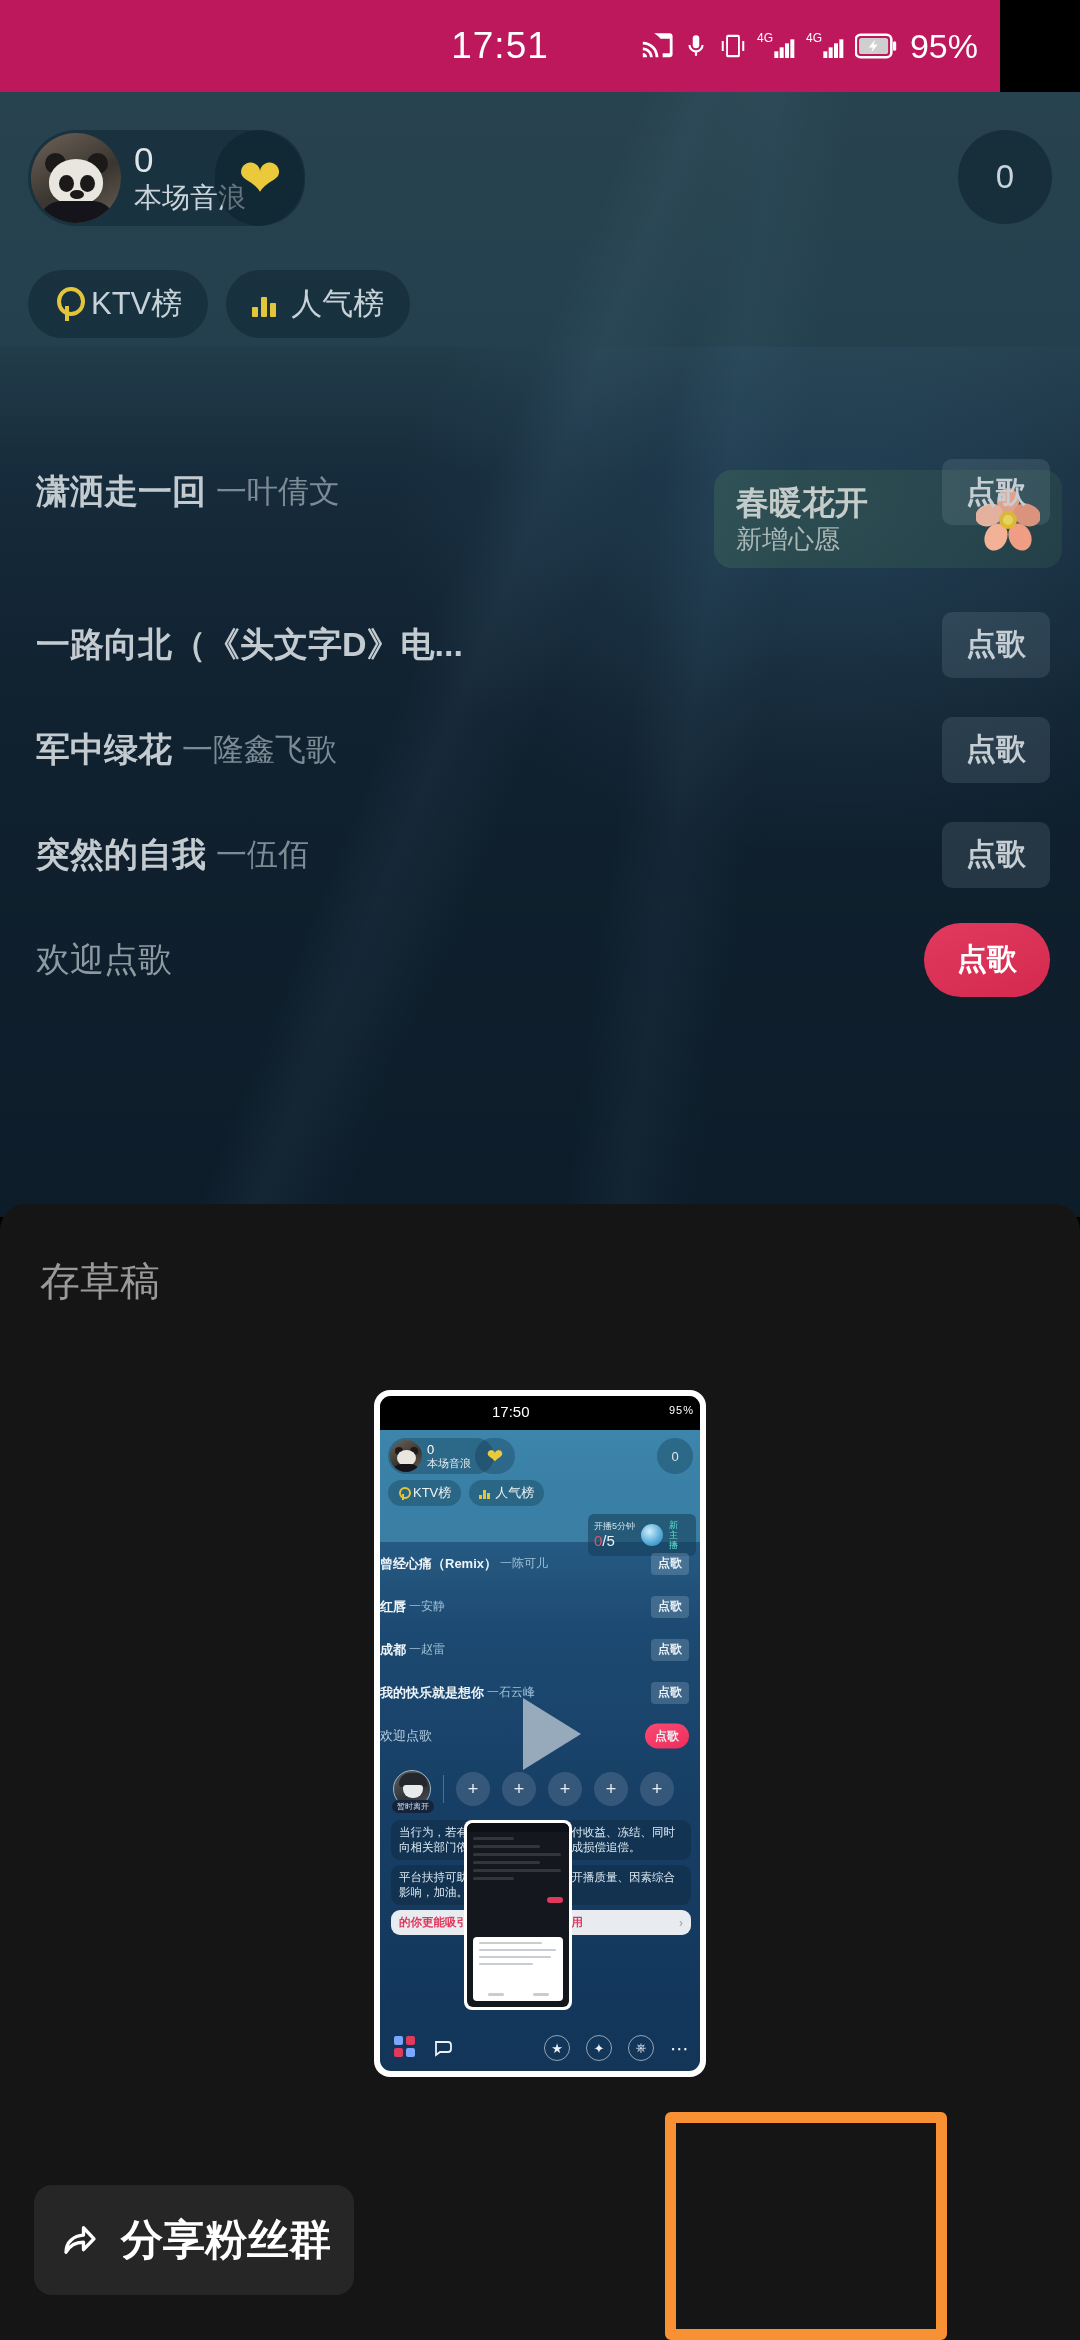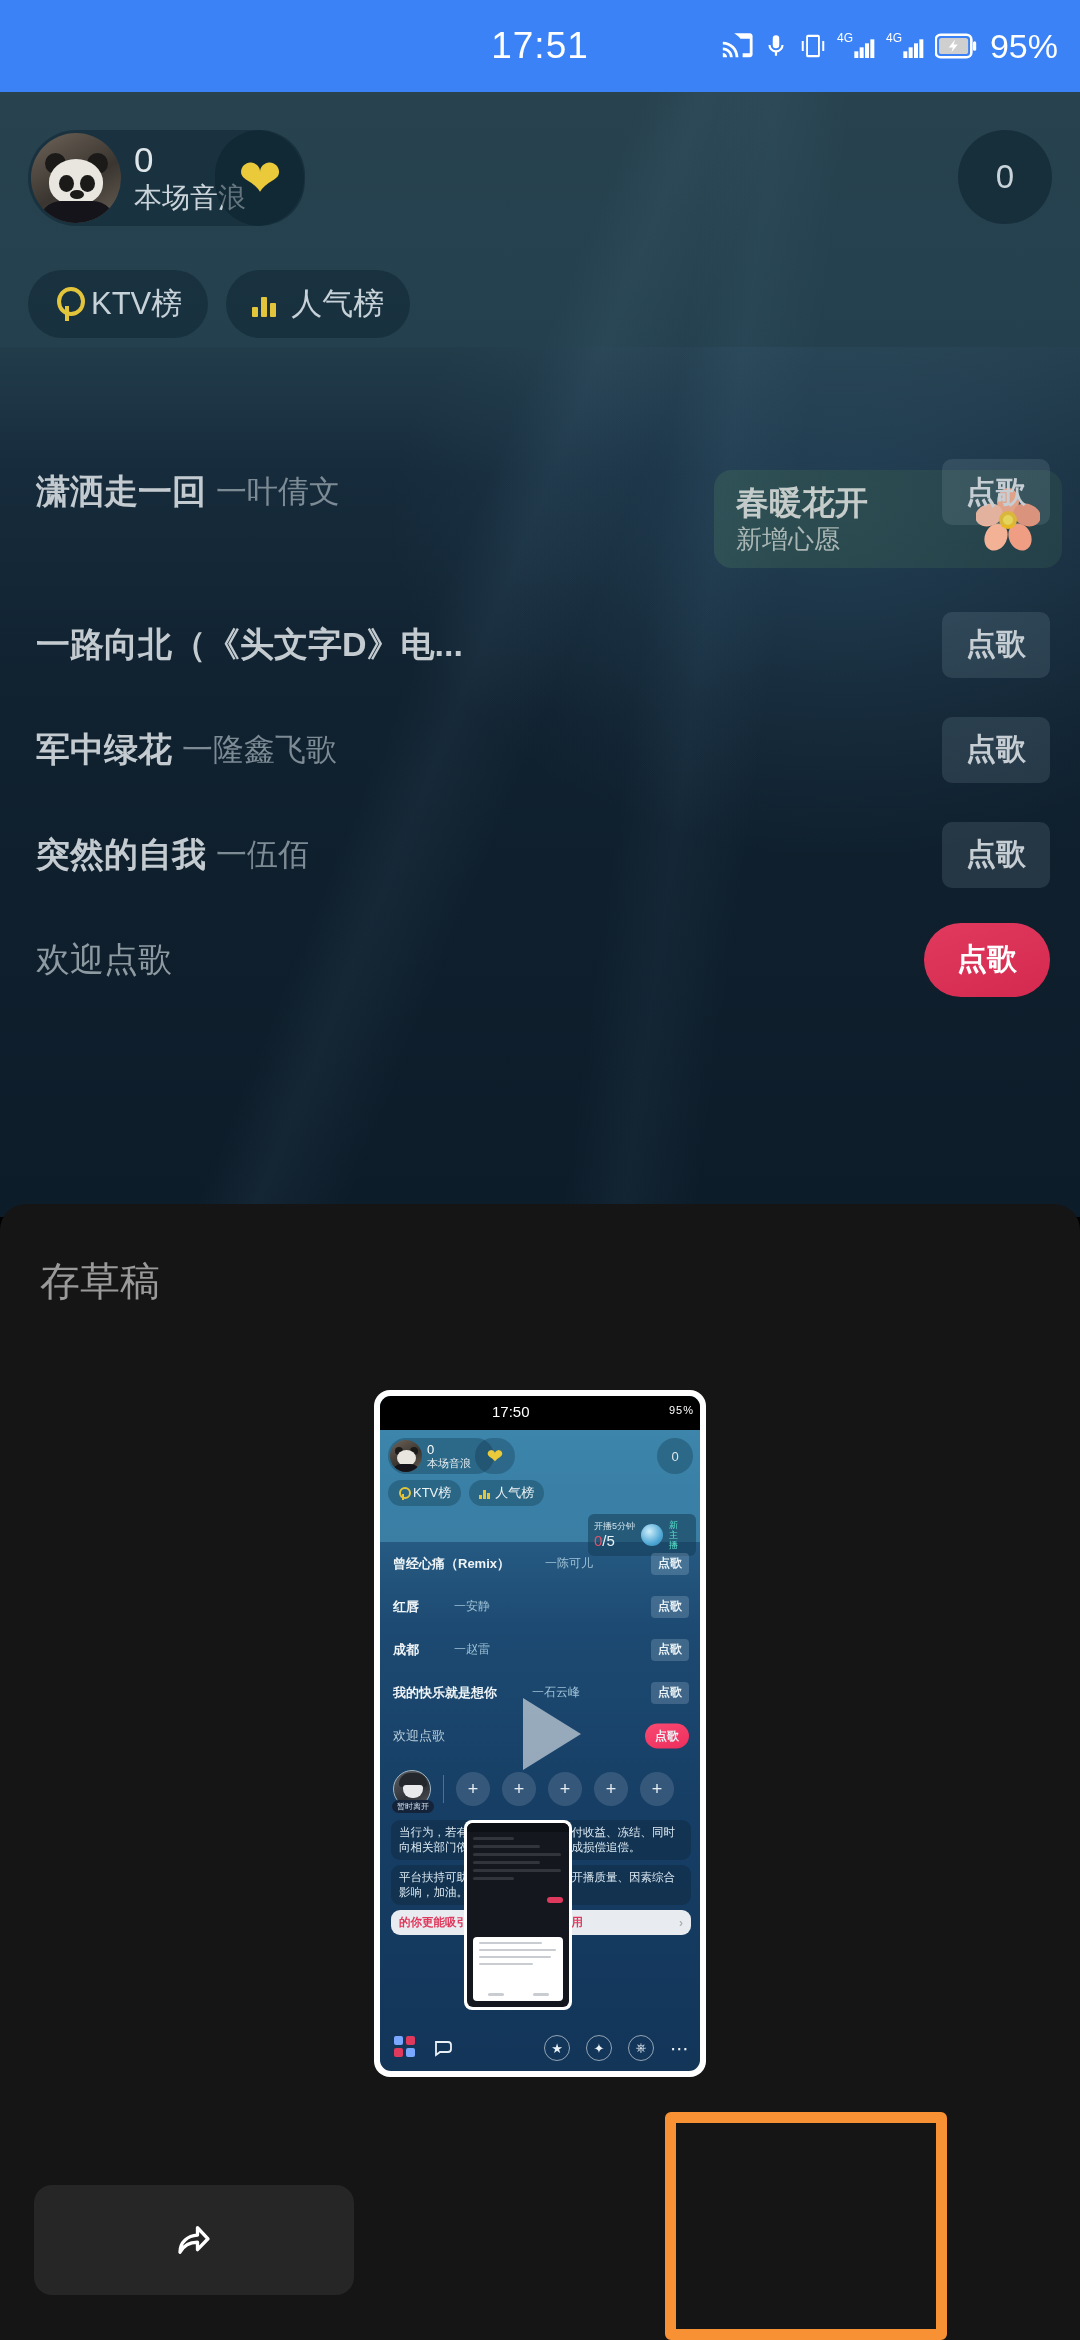--- a/index.html
+++ b/index.html
@@ -6,22 +6,22 @@
   html,body { width:1080px; height:2340px; }
   body {
     background:#000;
     font-family:"Liberation Sans","DejaVu Sans",sans-serif;
     overflow:hidden;
     position:relative;
   }
 
   
   .statusbar{
-    position:absolute; left:0; top:0; width:1080px; height:92px;
-    background:#3b82f6; color:#fff;
+    position:absolute; left:0; top:0; width:1000px; height:92px;
+    background:#be185d; color:#fff;
     display:flex; align-items:center; justify-content:center;
   }
   .sb-time{ font-size:37px; letter-spacing:1px; }
   .sb-right{
     position:absolute; right:22px; top:0; height:92px;
     display:flex; align-items:center; gap:9px;
   }
   .sb-ic{ display:block; }
   .sb-batt-txt{ font-size:34px; margin-left:4px; }
 
@@ -229,21 +229,21 @@
   .pv-task-ic{
     width:22px;height:22px;border-radius:50%;margin-left:6px;flex:none;
     background:radial-gradient(circle at 38% 34%, #cfeefb, #52a9d6 60%, #2d7fae);
   }
   .pv-task-badge{
     width:13px; margin-left:4px; color:#58e3c8; font-size:9px; line-height:10px;
     text-align:center; letter-spacing:0;
   }
   .pv-songs{ position:absolute; left:0; top:146px; width:100%; }
   .pv-song{
-    position:relative; height:43px; display:flex; align-items:center; padding-left:13px;gap:32px;
+    position:relative; height:43px; display:flex; align-items:center; 
   }
   .pv-song .n{ color:#eef4f7; font-size:13px; font-weight:bold; }
   .pv-song .a{ color:#9fc2d6; font-size:12px; margin-left:3px; }
   .pv-pick{
     position:absolute; right:11px; top:50%; transform:translateY(-50%);
     width:38px;height:22px;border-radius:4px; background:rgba(190,215,230,.22);
     color:#eaf2f6; font-size:12px; font-weight:bold;
     display:flex;align-items:center;justify-content:center;
   }
   .pv-pick.hot{ background:#f6days; }
@@ -608,16 +608,17 @@
 
     <div class="play-btn"></div>
   </div>
 </div>
 
 <div class="actions">
   <div class="btn-share">
     <svg width="46" height="42" viewBox="0 0 24 24">
         <path fill="none" stroke="#fff" stroke-width="1.9" stroke-linecap="round" stroke-linejoin="round" d="M4 19c0-6 4.5-9.5 10-9.8V5l6 6.3-6 6.2v-4.2C9.5 13.3 6 15.2 4 19z"></path>
       </svg>
+    <span>分享粉丝群</span>
   </div>
 </div>
 
 <div class="highlight-box"></div>
 
 </body></html>

